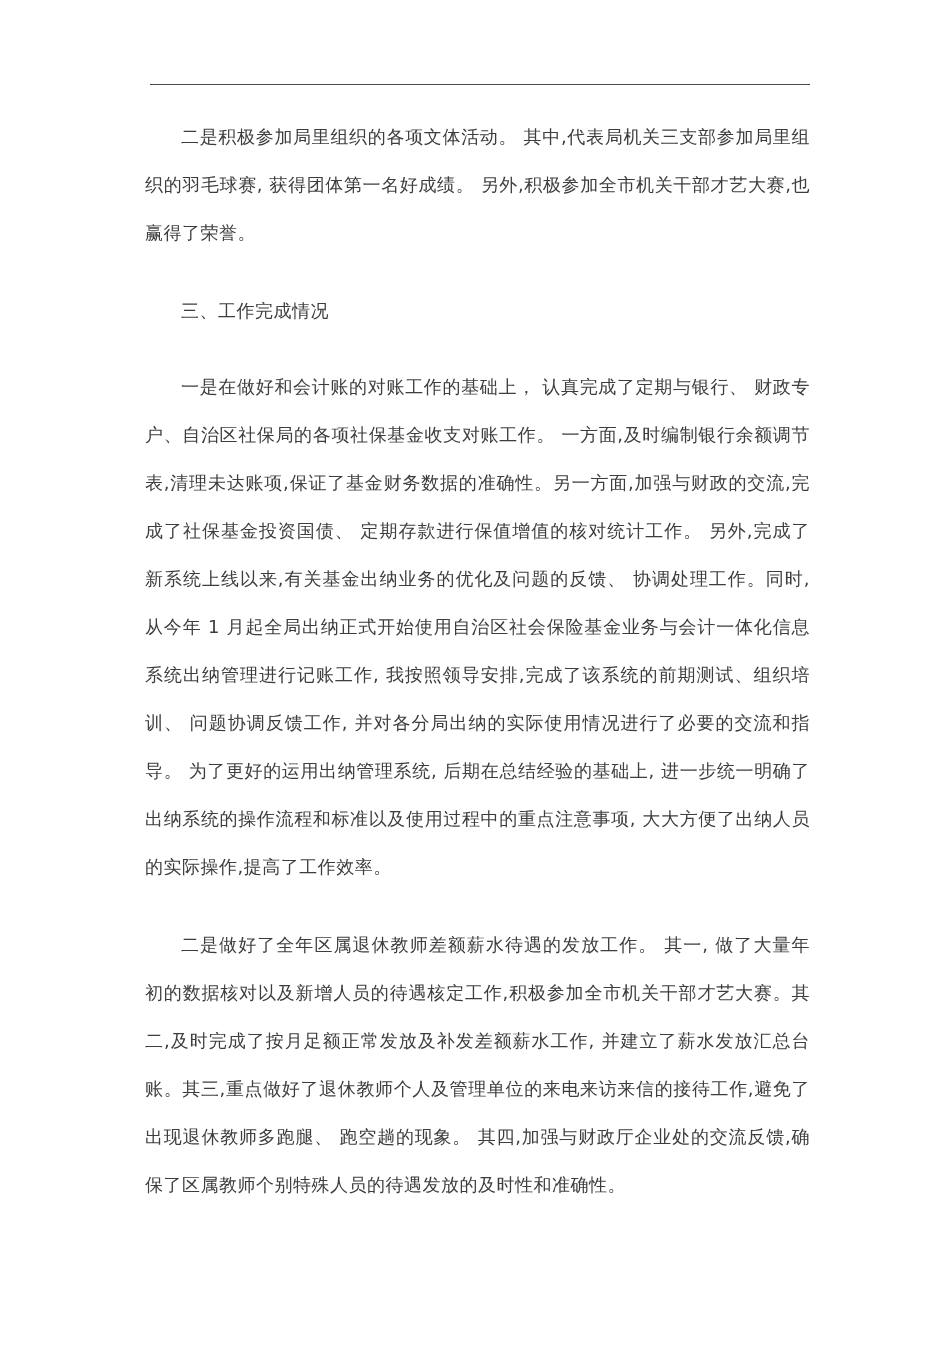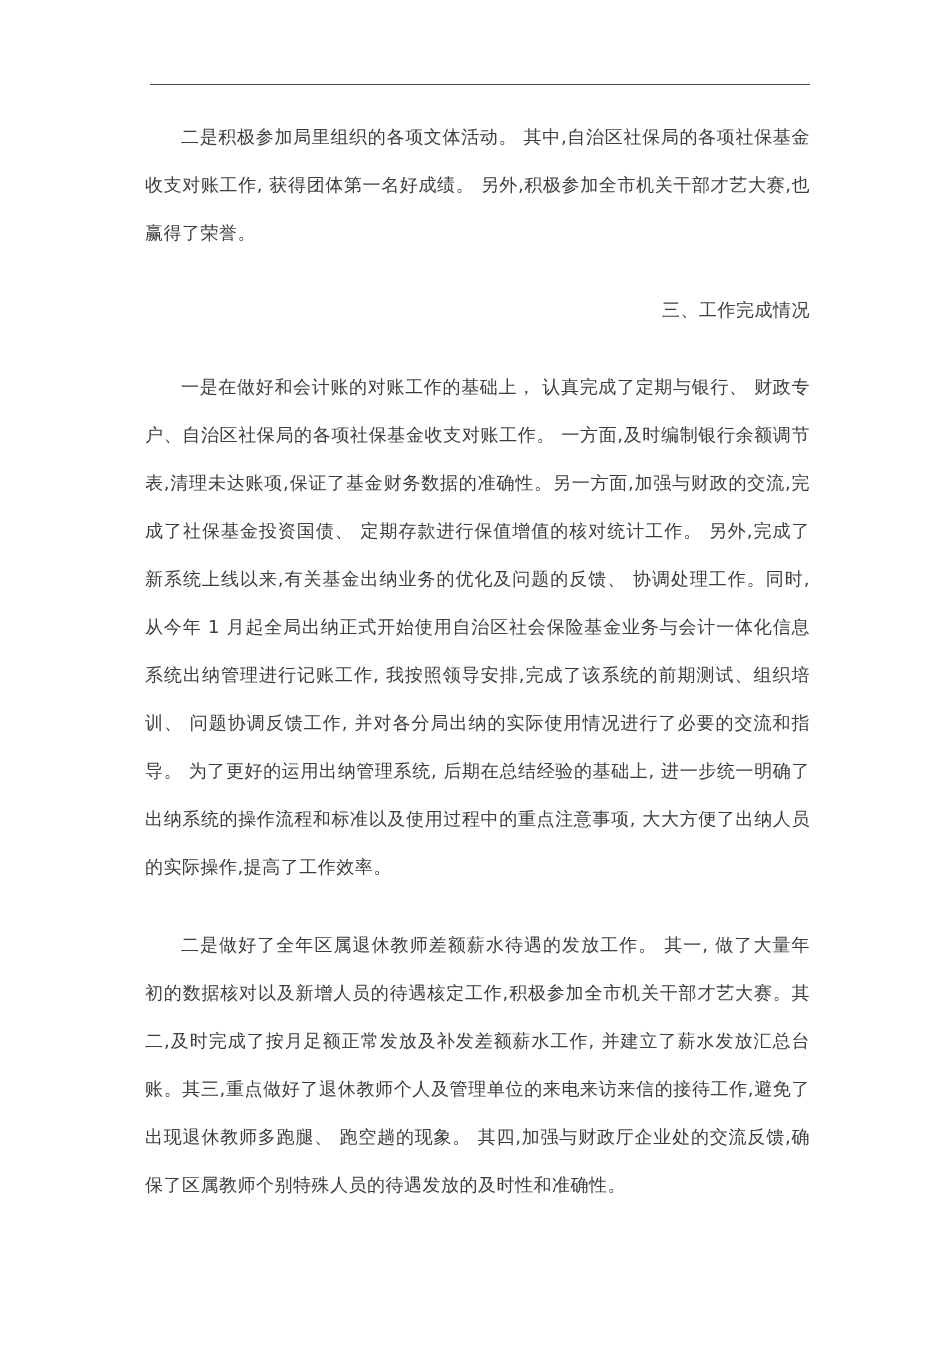--- a/index.html
+++ b/index.html
@@ -35,30 +35,29 @@
     font-size: 18px;
     line-height: 48px;
     text-align: justify;
     text-indent: 2em;
     letter-spacing: 0.5px;
     margin-bottom: 30px;
     word-break: break-all;
   }
 
   .block.heading {
-    text-align: right;
+    text-align: left;
     margin-top: 14px;
     margin-bottom: 28px;
-    font-family: Liberation Mono, monospace;
   }
 </style>
 </head>
 <body>
 
 <div class="page">
   <hr class="header-rule">
   <div class="content">
-      <div class="block paragraph">二是积极参加局里组织的各项文体活动。 其中,自治区社保局的各项社保基金收支对账工作, 获得团体第一名好成绩。 另外,积极参加全市机关干部才艺大赛,也赢得了荣誉。</div>
+      <div class="block paragraph">二是积极参加局里组织的各项文体活动。 其中,代表局机关三支部参加局里组织的羽毛球赛, 获得团体第一名好成绩。 另外,积极参加全市机关干部才艺大赛,也赢得了荣誉。</div>
       <div class="block heading">三、工作完成情况</div>
       <div class="block paragraph">一是在做好和会计账的对账工作的基础上， 认真完成了定期与银行、 财政专户、自治区社保局的各项社保基金收支对账工作。 一方面,及时编制银行余额调节表,清理未达账项,保证了基金财务数据的准确性。另一方面,加强与财政的交流,完成了社保基金投资国债、 定期存款进行保值增值的核对统计工作。 另外,完成了新系统上线以来,有关基金出纳业务的优化及问题的反馈、 协调处理工作。同时,从今年 1 月起全局出纳正式开始使用自治区社会保险基金业务与会计一体化信息系统出纳管理进行记账工作, 我按照领导安排,完成了该系统的前期测试、组织培训、 问题协调反馈工作, 并对各分局出纳的实际使用情况进行了必要的交流和指导。 为了更好的运用出纳管理系统, 后期在总结经验的基础上, 进一步统一明确了出纳系统的操作流程和标准以及使用过程中的重点注意事项, 大大方便了出纳人员的实际操作,提高了工作效率。</div>
       <div class="block paragraph">二是做好了全年区属退休教师差额薪水待遇的发放工作。 其一, 做了大量年初的数据核对以及新增人员的待遇核定工作,积极参加全市机关干部才艺大赛。其二,及时完成了按月足额正常发放及补发差额薪水工作, 并建立了薪水发放汇总台账。其三,重点做好了退休教师个人及管理单位的来电来访来信的接待工作,避免了出现退休教师多跑腿、 跑空趟的现象。 其四,加强与财政厅企业处的交流反馈,确保了区属教师个别特殊人员的待遇发放的及时性和准确性。</div>
     </div>
 </div>
 
 </body></html>

